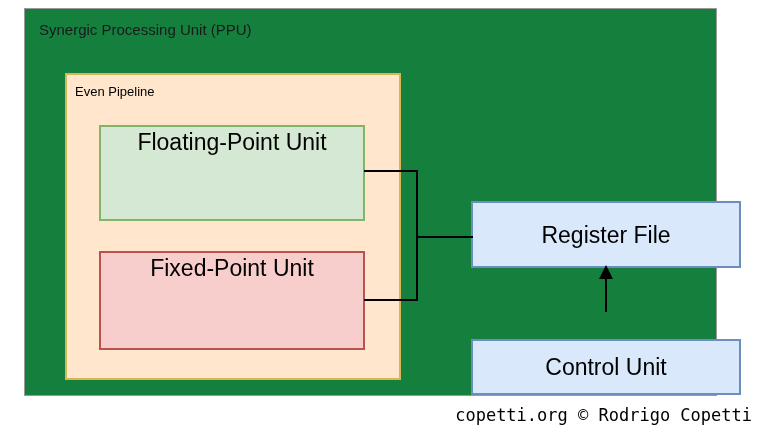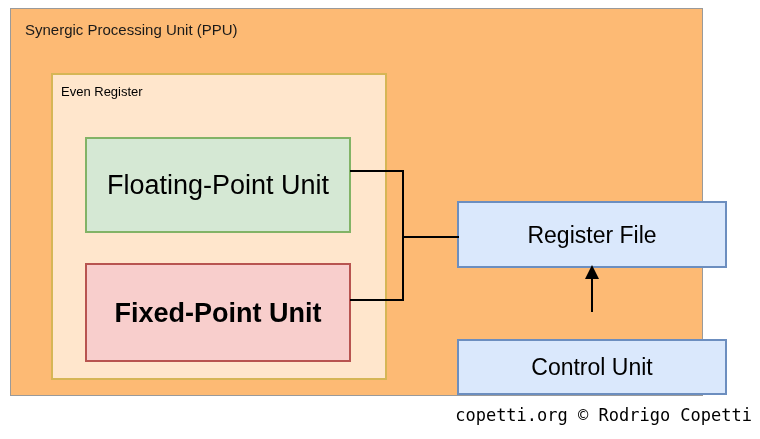--- a/index.html
+++ b/index.html
@@ -19,26 +19,26 @@
   #canvas {
     position: absolute;
     left: 0; top: 0;
     width: 760px;
     height: 439px;
   }
 
   
   .ppu-frame {
     position: absolute;
-    left: 10px;
+    left: 24px;
     top: 8px;
     width: 693px;
     height: 388px;
     box-sizing: border-box;
-    background: #fdba74;
+    background: #15803d;
     border: 1px solid #9a9a9a;
   }
   .ppu-title {
     position: absolute;
     left: 14px;
     top: 12px;
     font-size: 15px;
     line-height: 18px;
     color: #1a1a1a;
     white-space: nowrap;
@@ -65,45 +65,42 @@
     white-space: nowrap;
   }
 
   
   .unit-box {
     position: absolute;
     box-sizing: border-box;
     display: flex;
     flex-direction: column;
     align-items: center;
-    justify-content: center;
     text-align: center;
-    font-size: 27px;
+    font-size: 23px;
     line-height: 30px;
     color: #000000;
-    margin-top: 12px;
   }
   .unit-box .unit-line { display: block; white-space: nowrap; }
 
   .fpu-box {
     left: 74px;
     top: 116px;
     width: 266px;
     height: 96px;
     background: #d5e8d4;
     border: 2px solid #82b366;
   }
   .fxu-box {
     left: 74px;
     top: 242px;
     width: 266px;
     height: 99px;
     background: #f8cecc;
     border: 2px solid #b85450;
-    font-weight: bold;
   }
 
   .blue-box {
     position: absolute;
     box-sizing: border-box;
     display: flex;
     align-items: center;
     justify-content: center;
     background: #dae8fc;
     border: 2px solid #6c8ebf;
@@ -194,21 +191,21 @@
 </style>
 </head>
 <body>
 
 <div id="canvas">
 
   <div class="ppu-frame">
     <div class="ppu-title">Synergic Processing Unit (PPU)</div>
 
     <div class="pipeline-box">
-      <div class="pipeline-title">Even Register</div>
+      <div class="pipeline-title">Even Pipeline</div>
     </div>
 
     <div class="unit-box fpu-box">
       <span class="unit-line">Floating-Point Unit</span>
     </div>
 
     <div class="unit-box fxu-box">
       <span class="unit-line">Fixed-Point Unit</span>
     </div>
 

